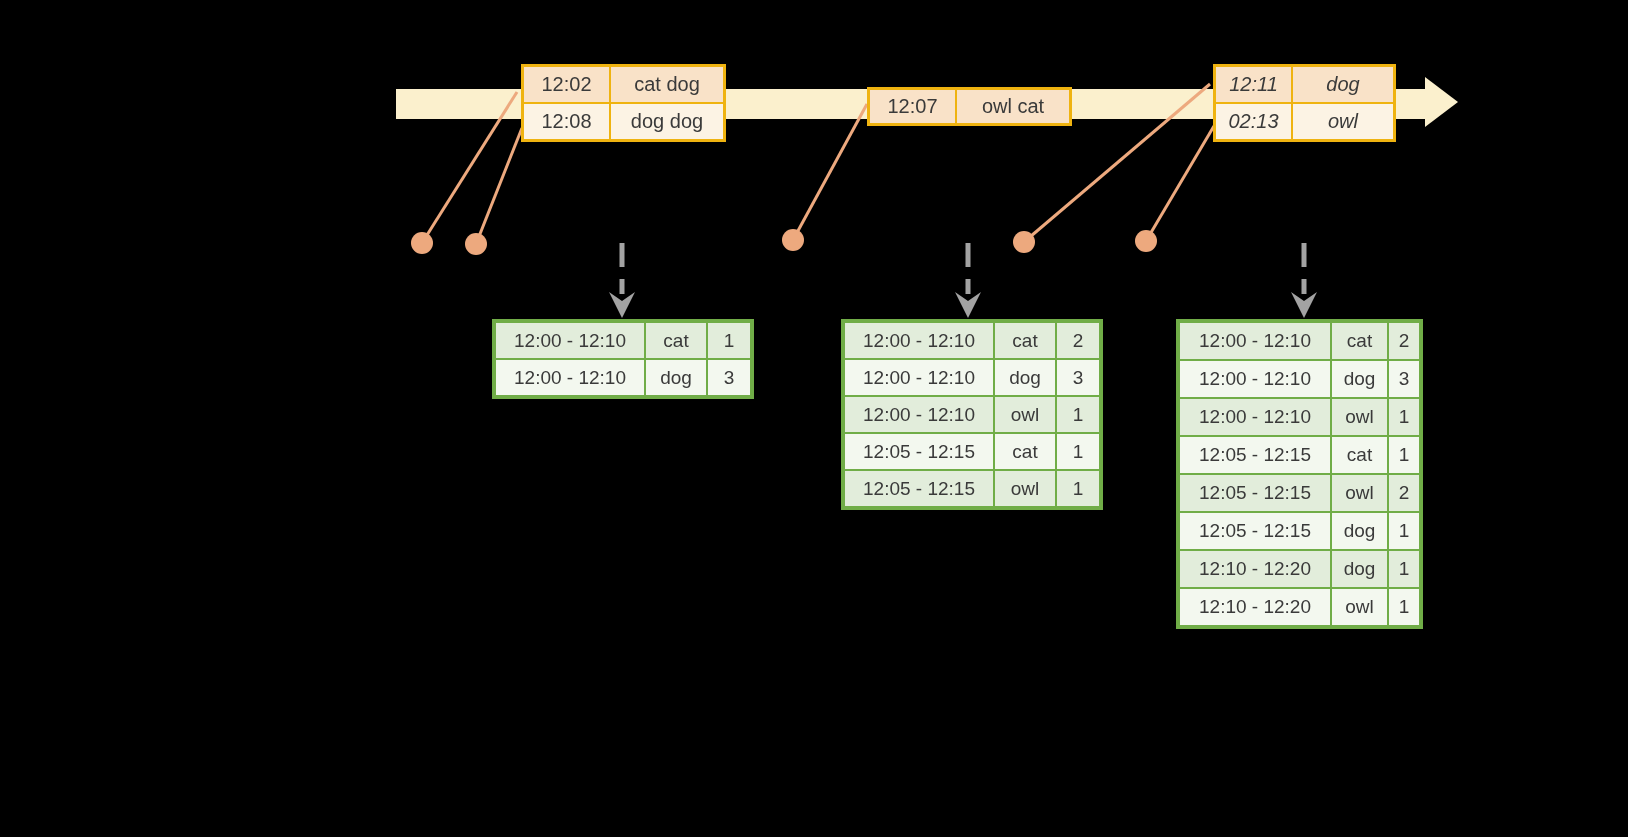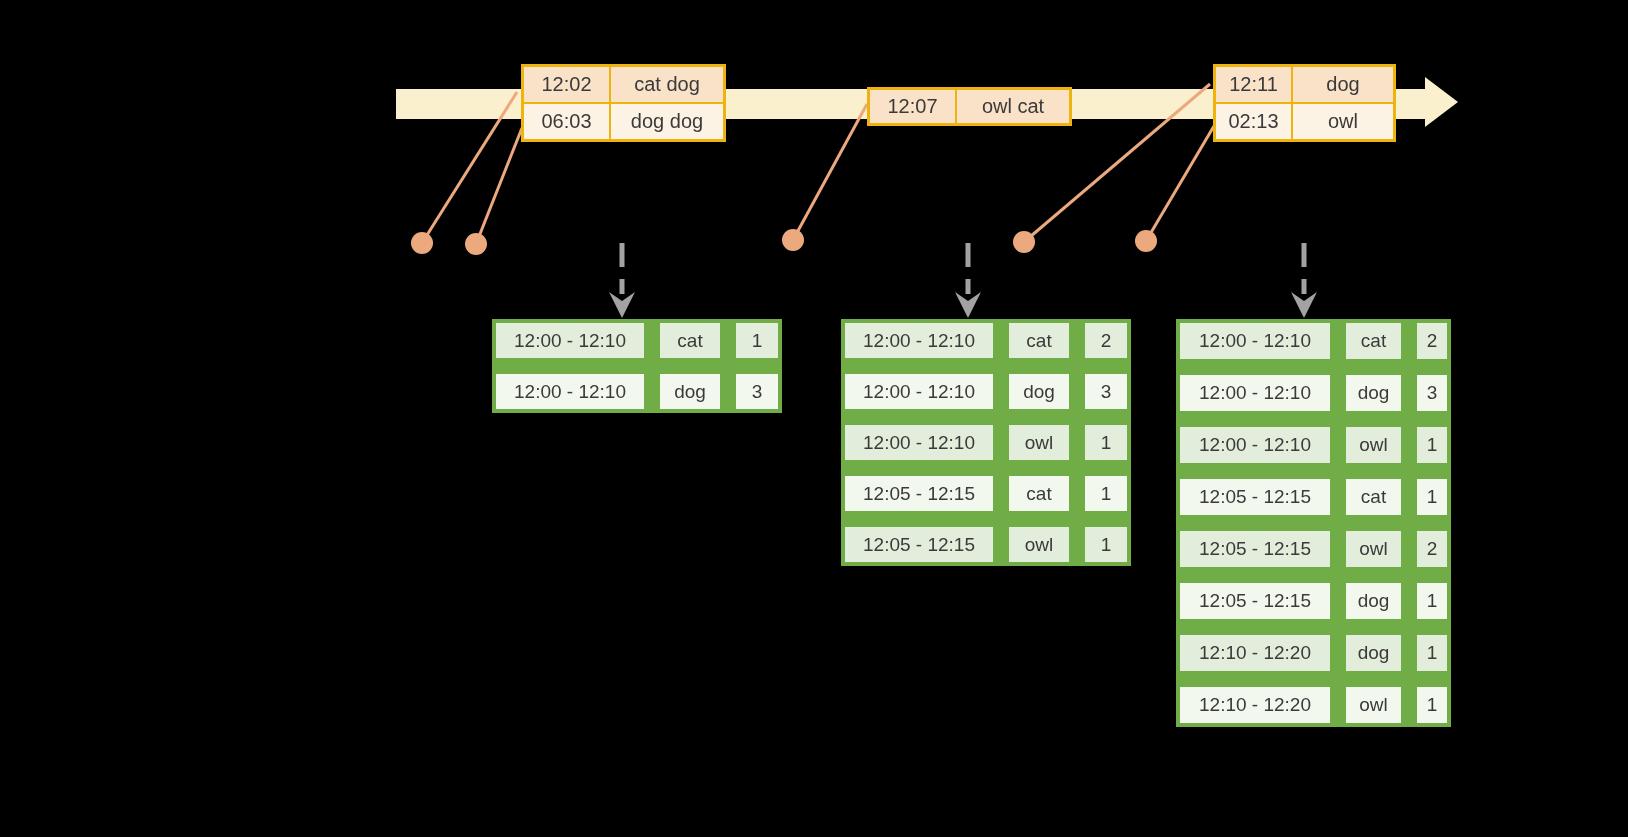--- a/index.html
+++ b/index.html
@@ -41,35 +41,35 @@
   
   .otable {
     position: absolute;
     display: inline-grid;
     gap: 2px;
     background: #efb310;
     border: 3px solid #efb310;
     grid-auto-rows: 35px;
   }
   .otable.cols-a { grid-template-columns: 85px 112px; }
-  .otable.cols-b { grid-template-columns: 75px 100px; }
+  .otable.cols-b { grid-template-columns: 75px 100px; font-style: italic; }
   .otable.single { grid-auto-rows: 33px; }
   .ocell {
     display: flex;
     align-items: center;
     justify-content: center;
     font-size: 20px;
   }
   .peach { background: #f9e2c8; }
   .cream { background: #fcf3e4; }
   
   .gtable {
     position: absolute;
     display: inline-grid;
-    gap: 16px;
+    gap: 2px;
     background: #70ad47;
     border: 4px solid #70ad47;
     grid-auto-rows: 35px;
     grid-template-columns: 148px 60px 42px;
   }
   .gtable.narrow { grid-template-columns: 150px 55px 30px; grid-auto-rows: 36px; }
   .gcell {
     display: flex;
     align-items: center;
     justify-content: center;
@@ -104,21 +104,21 @@
     <path d="M 609 292 L 622 318 L 635 292 L 622 301 Z" fill="#a3a3a3"></path>
     <line x1="968" y1="243" x2="968" y2="294" stroke="#a3a3a3" stroke-width="5" stroke-dasharray="24 12"></line>
     <path d="M 955 292 L 968 318 L 981 292 L 968 301 Z" fill="#a3a3a3"></path>
     <line x1="1304" y1="243" x2="1304" y2="294" stroke="#a3a3a3" stroke-width="5" stroke-dasharray="24 12"></line>
     <path d="M 1291 292 L 1304 318 L 1317 292 L 1304 301 Z" fill="#a3a3a3"></path>
   </svg>
 
   <div class="otable cols-a" style="left:521px; top:64px;">
     <div class="ocell peach">12:02</div>
     <div class="ocell peach">cat dog</div>
-    <div class="ocell cream">06:03</div>
+    <div class="ocell cream">12:08</div>
     <div class="ocell cream">dog dog</div>
   </div>
 
   <div class="otable cols-a single" style="left:867px; top:87px;">
     <div class="ocell peach">12:07</div>
     <div class="ocell peach">owl cat</div>
   </div>
 
   <div class="otable cols-b" style="left:1213px; top:64px;">
     <div class="ocell peach">12:11</div>

